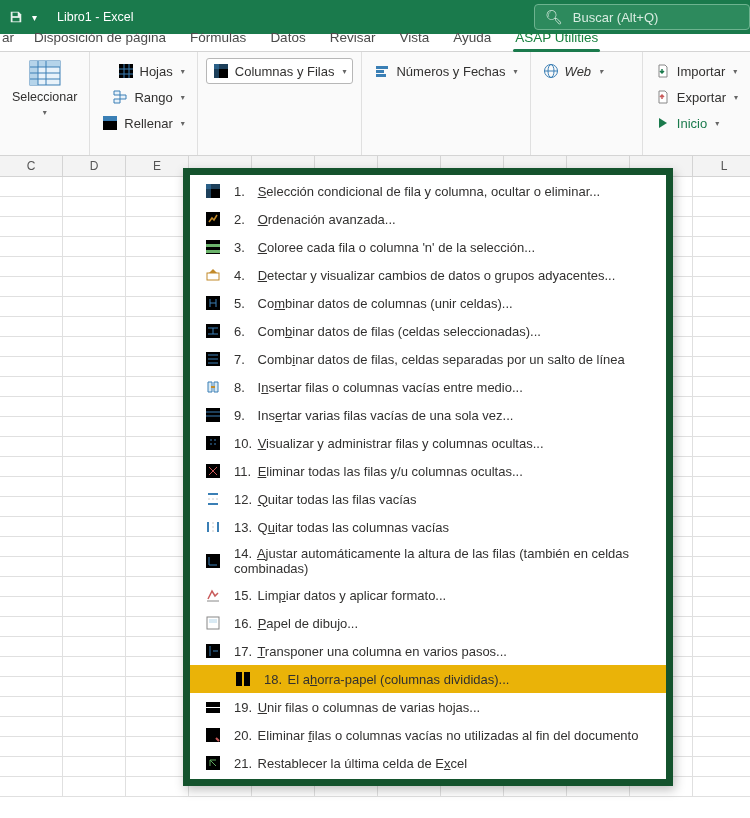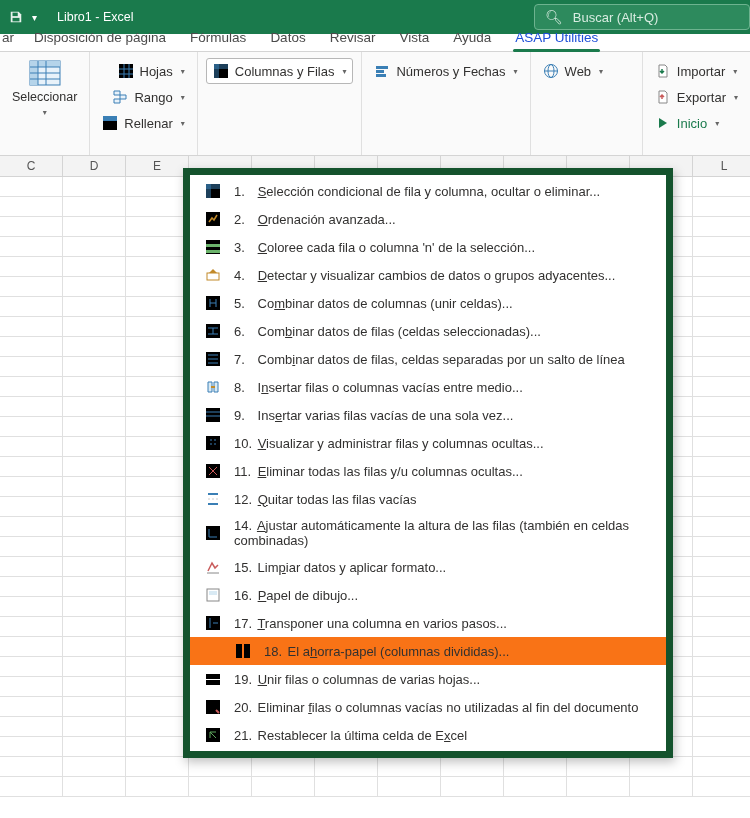--- a/index.html
+++ b/index.html
@@ -49,21 +49,21 @@
     height: 18px;
     background: #fff;
     border-bottom: 1px solid #d4d4d4;
     display: flex;
     align-items: flex-end;
     font-size: 13.5px;
     color: #4a4a4a;
   }
   .tab { padding: 6px 12px 6px; cursor: pointer; }
   .tab:first-child { padding-left: 2px; padding-right:8px; }
-  .tab.active { color: #1d4ed8; position: relative; }
+  .tab.active { color: #15803d; position: relative; }
   .tab.active::after {
     content: "";
     position: absolute;
     left: 10px; right: 10px;
     bottom: -1px;
     height: 3px;
     background: #1a7a4c;
     border-radius: 2px;
   }
 
@@ -150,21 +150,21 @@
   }
   .menuitem {
     display: flex;
     align-items: center;
     gap: 12px;
     padding: 5px 14px;
     font-size: 13px;
     cursor: pointer;
   }
   .menuitem .mico { width: 18px; height: 18px; flex: 0 0 18px; display:flex; align-items:center; justify-content:center; }
-  .menuitem.hover { background: #f97316; padding-left: 44px; }
+  .menuitem.hover { background: #eab308; padding-left: 44px; }
   .menuitem .num { display:inline-block; min-width: 20px; }
   .menuitem .ul { text-decoration: underline; }
 
   
   .sq { background:#d9eaf4; border:1px solid #3a7fb5; }
   .sq.g { background:#eef7ee; border-color:#5da55d; }
 </style>
 </head>
 <body>
 
@@ -269,21 +269,21 @@
             <rect x="2" y="3" width="12" height="3" fill="#3a7fb5"></rect>
             <rect x="2" y="7" width="8" height="3" fill="#3a7fb5"></rect>
             <rect x="2" y="11" width="10" height="3" fill="#3a7fb5"></rect>
           </svg>
         </span>
       <span>Números y Fechas</span>
       <span class="chev">▾</span>
     </div>
   </div>
 
-  <div class="rgroup" style="min-width:90px;border-right:none;">
+  <div class="rgroup" style="min-width:90px;border-right:none;font-style:italic;">
     <div class="smallbtn">
       <span class="ico">
           <svg width="16" height="16" viewBox="0 0 16 16">
             <circle cx="8" cy="8" r="6.5" fill="none" stroke="#3a7fb5"></circle>
             <ellipse cx="8" cy="8" rx="3" ry="6.5" fill="none" stroke="#3a7fb5"></ellipse>
             <line x1="1.5" y1="8" x2="14.5" y2="8" stroke="#3a7fb5"></line>
           </svg>
         </span>
       <span>Web</span>
       <span class="chev">▾</span>
@@ -884,20 +884,29 @@
         <svg width="16" height="16" viewBox="0 0 16 16">
           <path d="M3 3h10M3 13h10" stroke="#3a7fb5" stroke-width="2"></path>
           <path d="M3 8h10" stroke="#ccc" stroke-dasharray="2"></path>
         </svg>
       </span>
       <span><span class="num">12.</span> <span class="ul">Q</span>uitar todas las filas vacías</span>
     </div>
     <div class="menuitem">
       <span class="mico">
         <svg width="16" height="16" viewBox="0 0 16 16">
+          <path d="M3 3v10M13 3v10" stroke="#3a7fb5" stroke-width="2"></path>
+          <path d="M8 3v10" stroke="#ccc" stroke-dasharray="2"></path>
+        </svg>
+      </span>
+      <span><span class="num">13.</span> Q<span class="ul">u</span>itar todas las columnas vacías</span>
+    </div>
+    <div class="menuitem">
+      <span class="mico">
+        <svg width="16" height="16" viewBox="0 0 16 16">
           <rect class="sq" x="1" y="1" width="14" height="14"></rect>
           <path d="M4 4v8h8" stroke="#3a7fb5" fill="none"></path>
         </svg>
       </span>
       <span><span class="num">14.</span> <span class="ul">A</span>justar automáticamente la altura de las filas (también en celdas combinadas)</span>
     </div>
     <div class="menuitem">
       <span class="mico">
         <svg width="16" height="16" viewBox="0 0 16 16">
           <path d="M3 12l4-8 3 5 3-3" stroke="#c95b5b" fill="none" stroke-width="1.5"></path>

